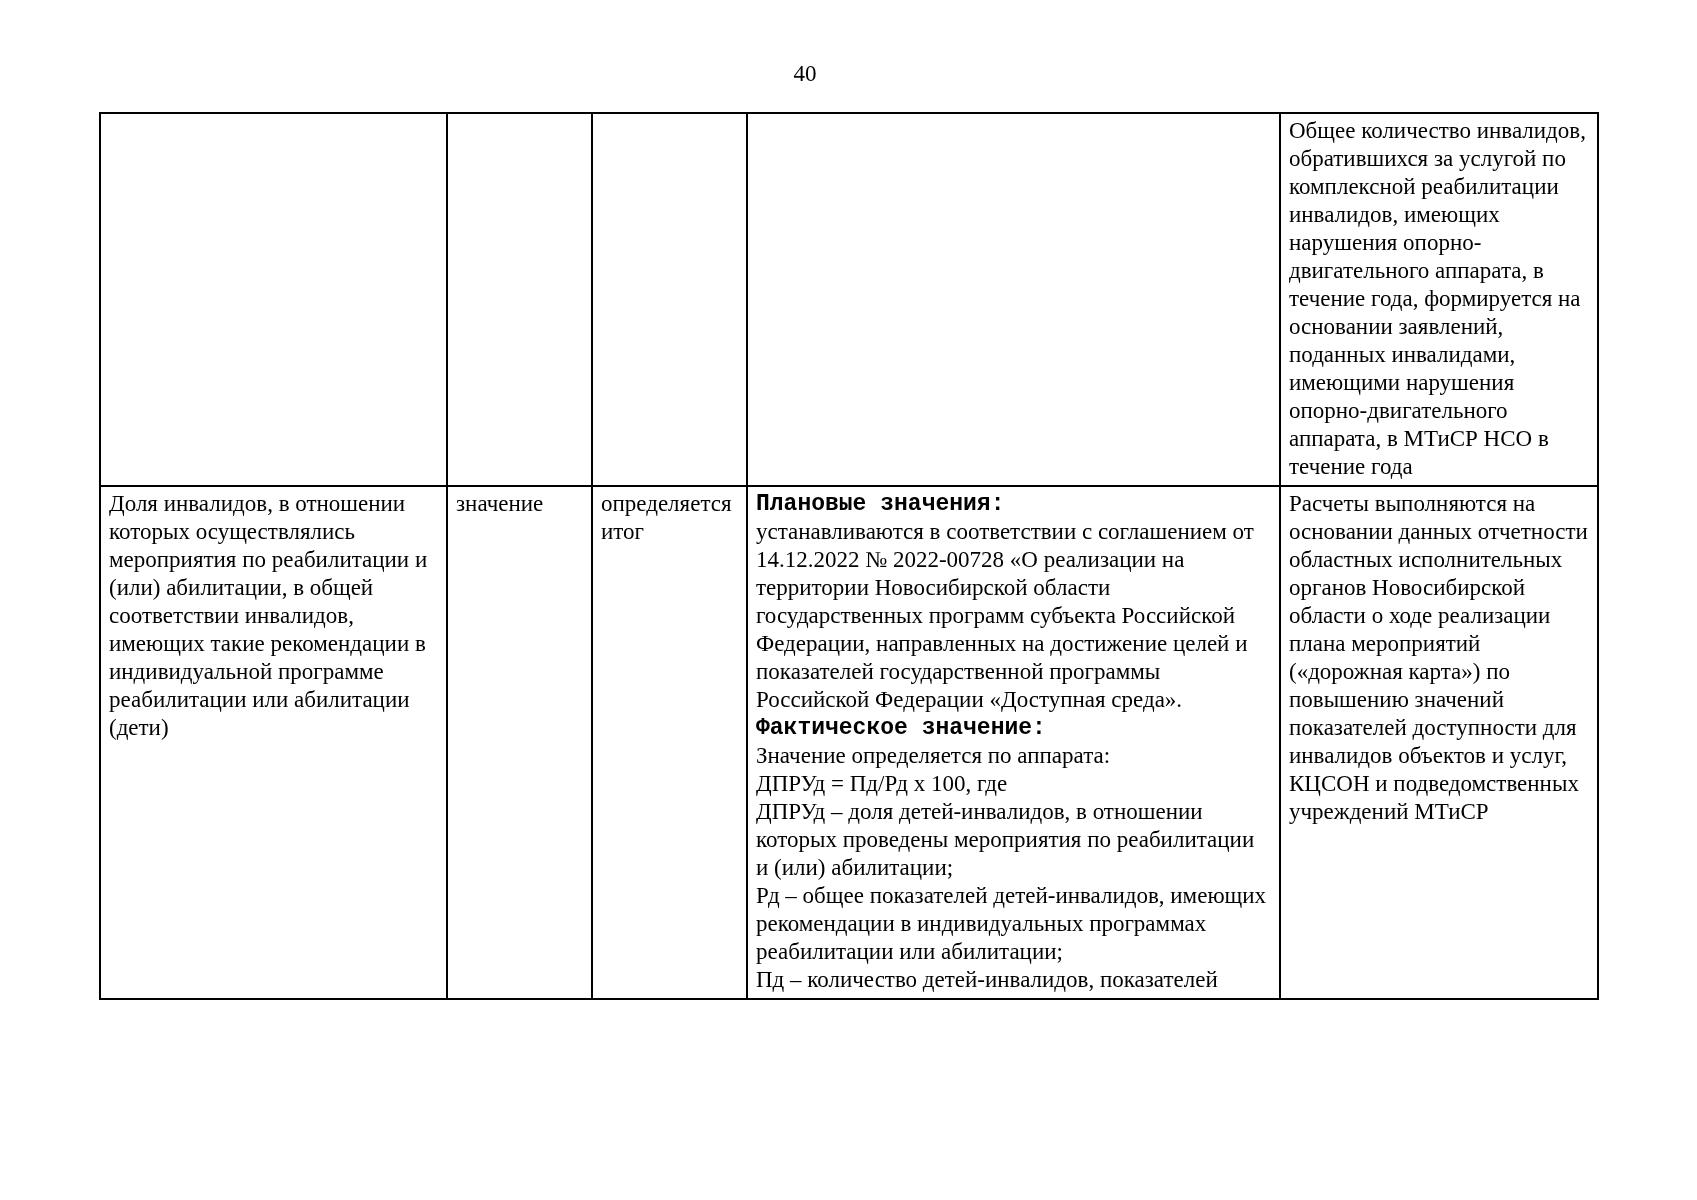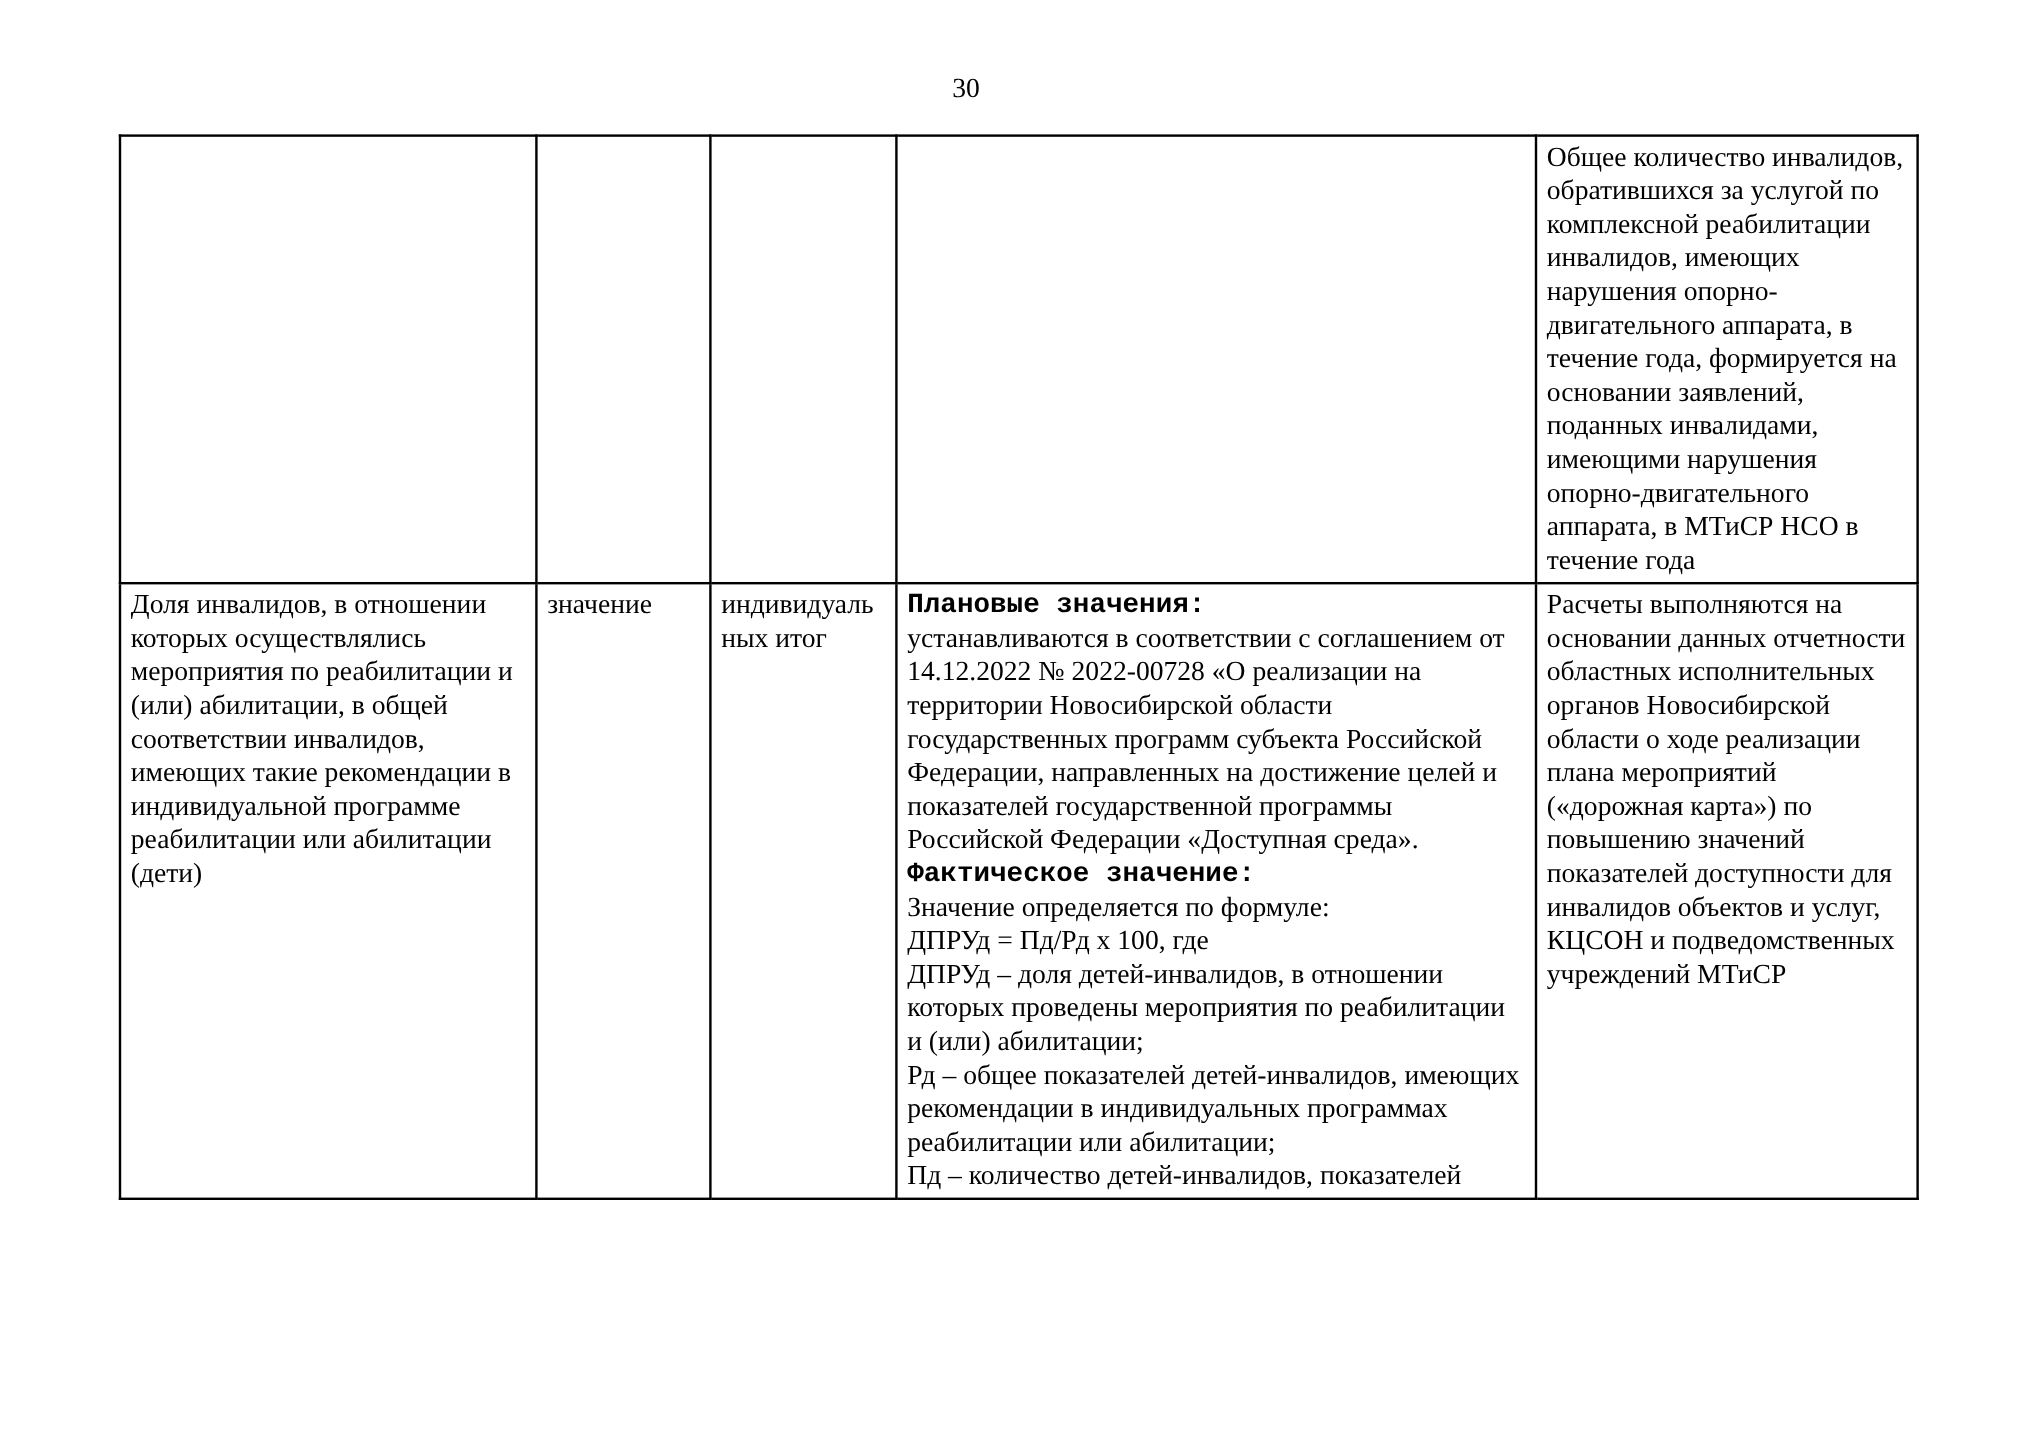--- a/index.html
+++ b/index.html
@@ -48,47 +48,47 @@
   td p {
     margin: 0;
     padding: 0;
   }
   .bold { font-weight: bold; font-family: Liberation Mono, monospace; }
   .breakable { overflow-wrap: break-word; word-break: break-word; }
 </style>
 </head>
 <body>
 
-<div class="page-number">30</div>
+<div class="page-number">40</div>
 
 <table class="doc-table">
   <colgroup>
     <col class="col-1">
     <col class="col-2">
     <col class="col-3">
     <col class="col-4">
     <col class="col-5">
   </colgroup>
   <tbody>
     <tr class="row-1">
       <td></td>
       <td></td>
       <td></td>
       <td></td>
       <td class="breakable">Общее количество инвалидов, обратившихся за услугой по комплексной реабилитации инвалидов, имеющих нарушения опорно-двигательного аппарата, в течение года, формируется на основании заявлений, поданных инвалидами, имеющими нарушения опорно-двигательного аппарата, в МТиСР НСО в течение года</td>
     </tr>
     <tr class="row-2">
       <td>Доля инвалидов, в отношении которых осуществлялись мероприятия по реабилитации и (или) абилитации, в общей соответствии инвалидов, имеющих такие рекомендации в индивидуальной программе реабилитации или абилитации (дети)</td>
       <td>значение</td>
-      <td class="breakable">индивидуальных итог</td>
+      <td class="breakable">определяется итог</td>
       <td>
         <p class="bold">Плановые значения:</p>
         <p>устанавливаются в соответствии с соглашением от 14.12.2022 № 2022-00728 «О реализации на территории Новосибирской области государственных программ субъекта Российской Федерации, направленных на достижение целей и показателей государственной программы Российской Федерации «Доступная среда».</p>
         <p class="bold">Фактическое значение:</p>
-        <p>Значение определяется по формуле:</p>
+        <p>Значение определяется по аппарата:</p>
         <p>ДПРУд = Пд/Рд х 100, где</p>
         <p>ДПРУд – доля детей-инвалидов, в отношении которых проведены мероприятия по реабилитации и (или) абилитации;</p>
         <p>Рд – общее показателей детей-инвалидов, имеющих рекомендации в индивидуальных программах реабилитации или абилитации;</p>
         <p>Пд – количество детей-инвалидов, показателей</p>
       </td>
       <td class="breakable">Расчеты выполняются на основании данных отчетности областных исполнительных органов Новосибирской области о ходе реализации плана мероприятий («дорожная карта») по повышению значений показателей доступности для инвалидов объектов и услуг, КЦСОН и подведомственных учреждений МТиСР</td>
     </tr>
   </tbody>
 </table>
 

